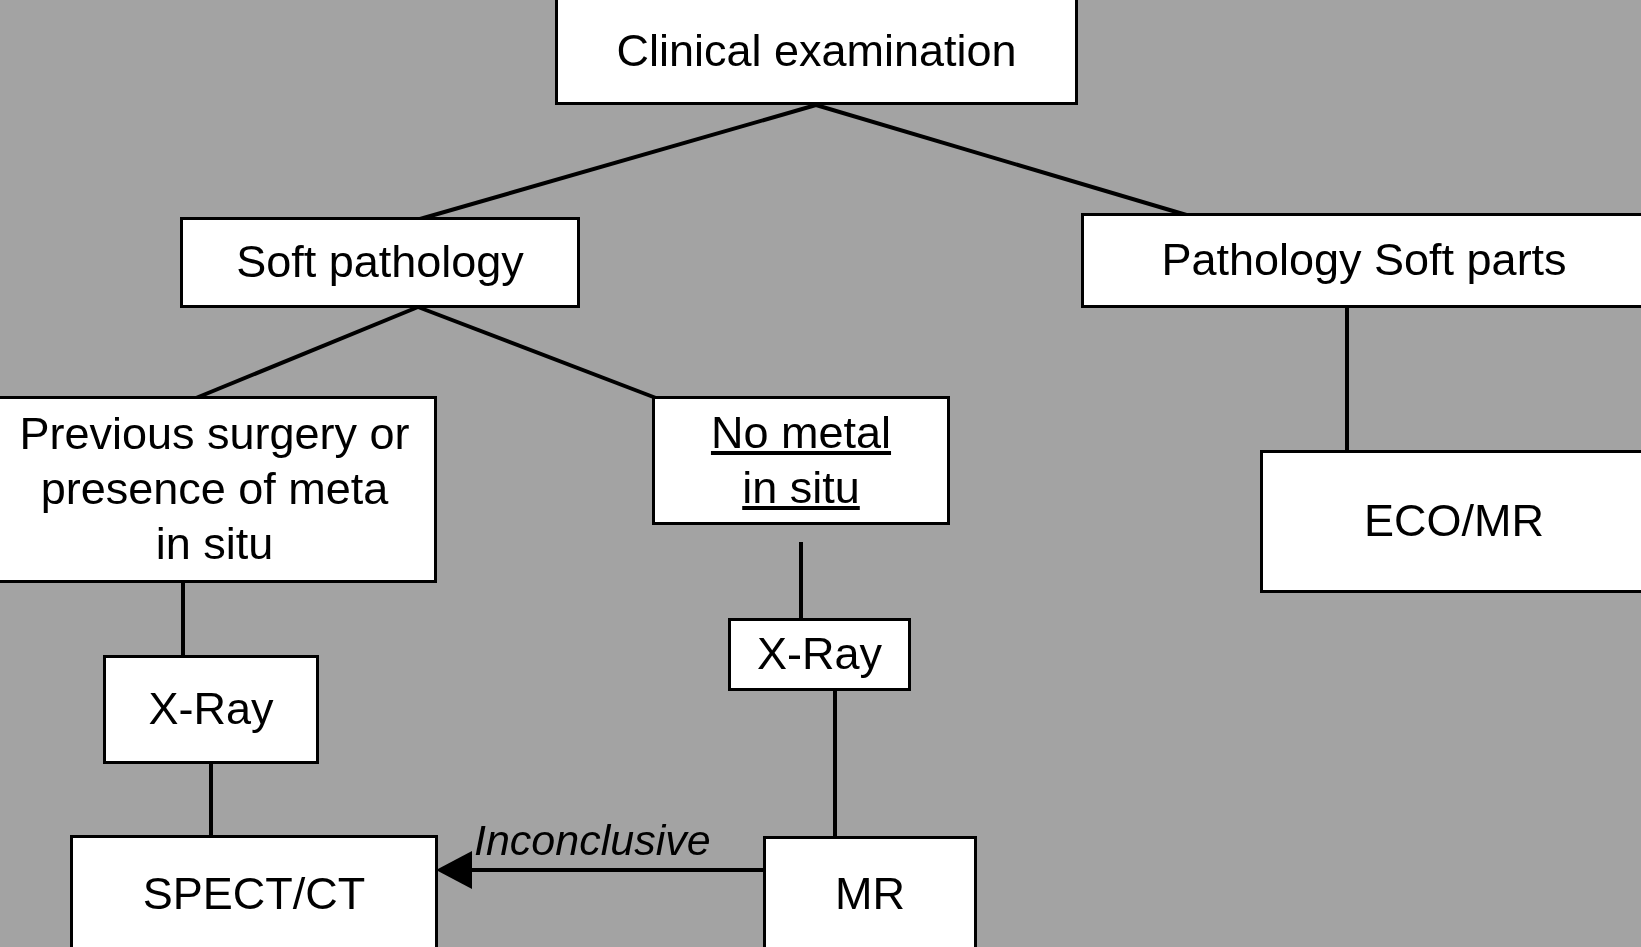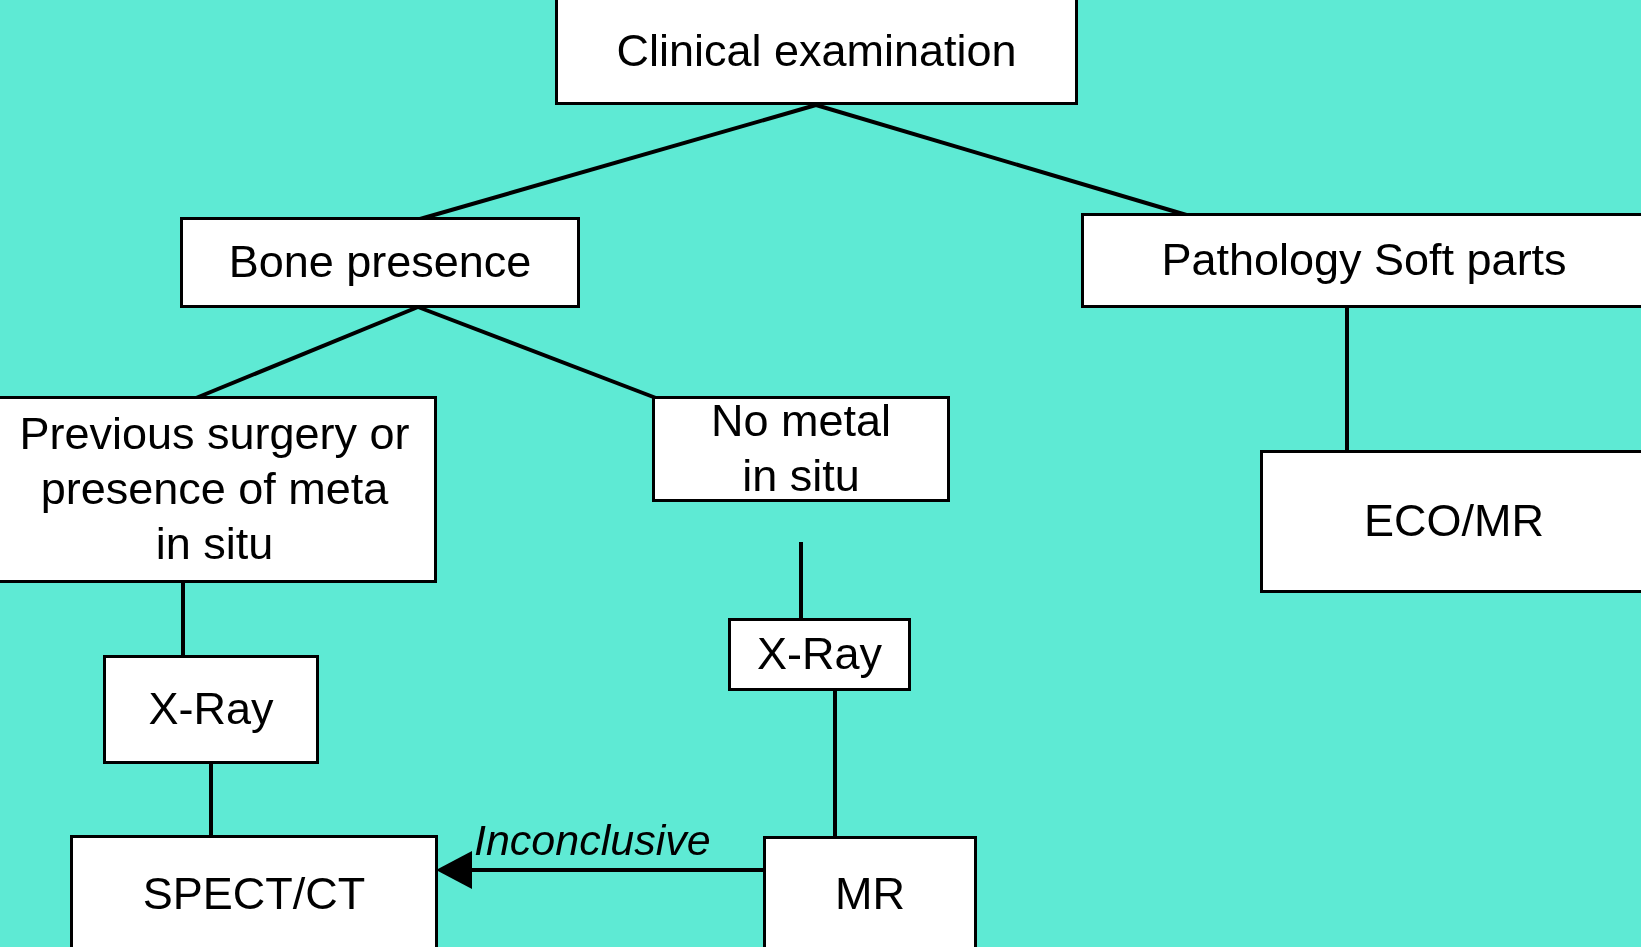--- a/index.html
+++ b/index.html
@@ -4,21 +4,21 @@
 <style>
   html, body {
     margin: 0;
     padding: 0;
     background: #ffffff;
   }
   #canvas {
     position: relative;
     width: 1641px;
     height: 947px;
-    background: #5eead4;
+    background: #a3a3a3;
     overflow: hidden;
     font-family: "Liberation Sans", sans-serif;
   }
   .node {
     position: absolute;
     box-sizing: border-box;
     border: 3px solid #000000;
     background: #ffffff;
     display: flex;
     align-items: center;
@@ -80,34 +80,34 @@
     <polygon points="436,870 472,851 472,889" fill="#000000"></polygon>
 
     <line x1="1347" y1="307" x2="1347" y2="472" stroke="#000000" stroke-width="4"></line>
   </svg>
 
   <div class="node" style="left:555px; top:-3px; width:523px; height:108px;">
     <span class="nodetext">Clinical examination</span>
   </div>
 
   <div class="node" style="left:180px; top:217px; width:400px; height:91px;">
-    <span class="nodetext">Bone presence</span>
+    <span class="nodetext">Soft pathology</span>
   </div>
 
   <div class="node" style="left:1081px; top:213px; width:566px; height:95px;">
     <span class="nodetext">Pathology Soft parts</span>
   </div>
 
   <div class="node" style="left:-8px; top:396px; width:445px; height:187px;">
     <span class="nodetext">Previous surgery or
 presence of meta
 in situ</span>
   </div>
 
-  <div class="node" style="left:652px; top:396px; width:298px; height:106px;">
+  <div class="node" style="left:652px; top:396px; width:298px; height:129px;text-decoration:underline;">
     <span class="nodetext">No metal
 in situ</span>
   </div>
 
   <div class="node" style="left:103px; top:655px; width:216px; height:109px;">
     <span class="nodetext">X-Ray</span>
   </div>
 
   <div class="node" style="left:728px; top:618px; width:183px; height:73px;">
     <span class="nodetext">X-Ray</span>

